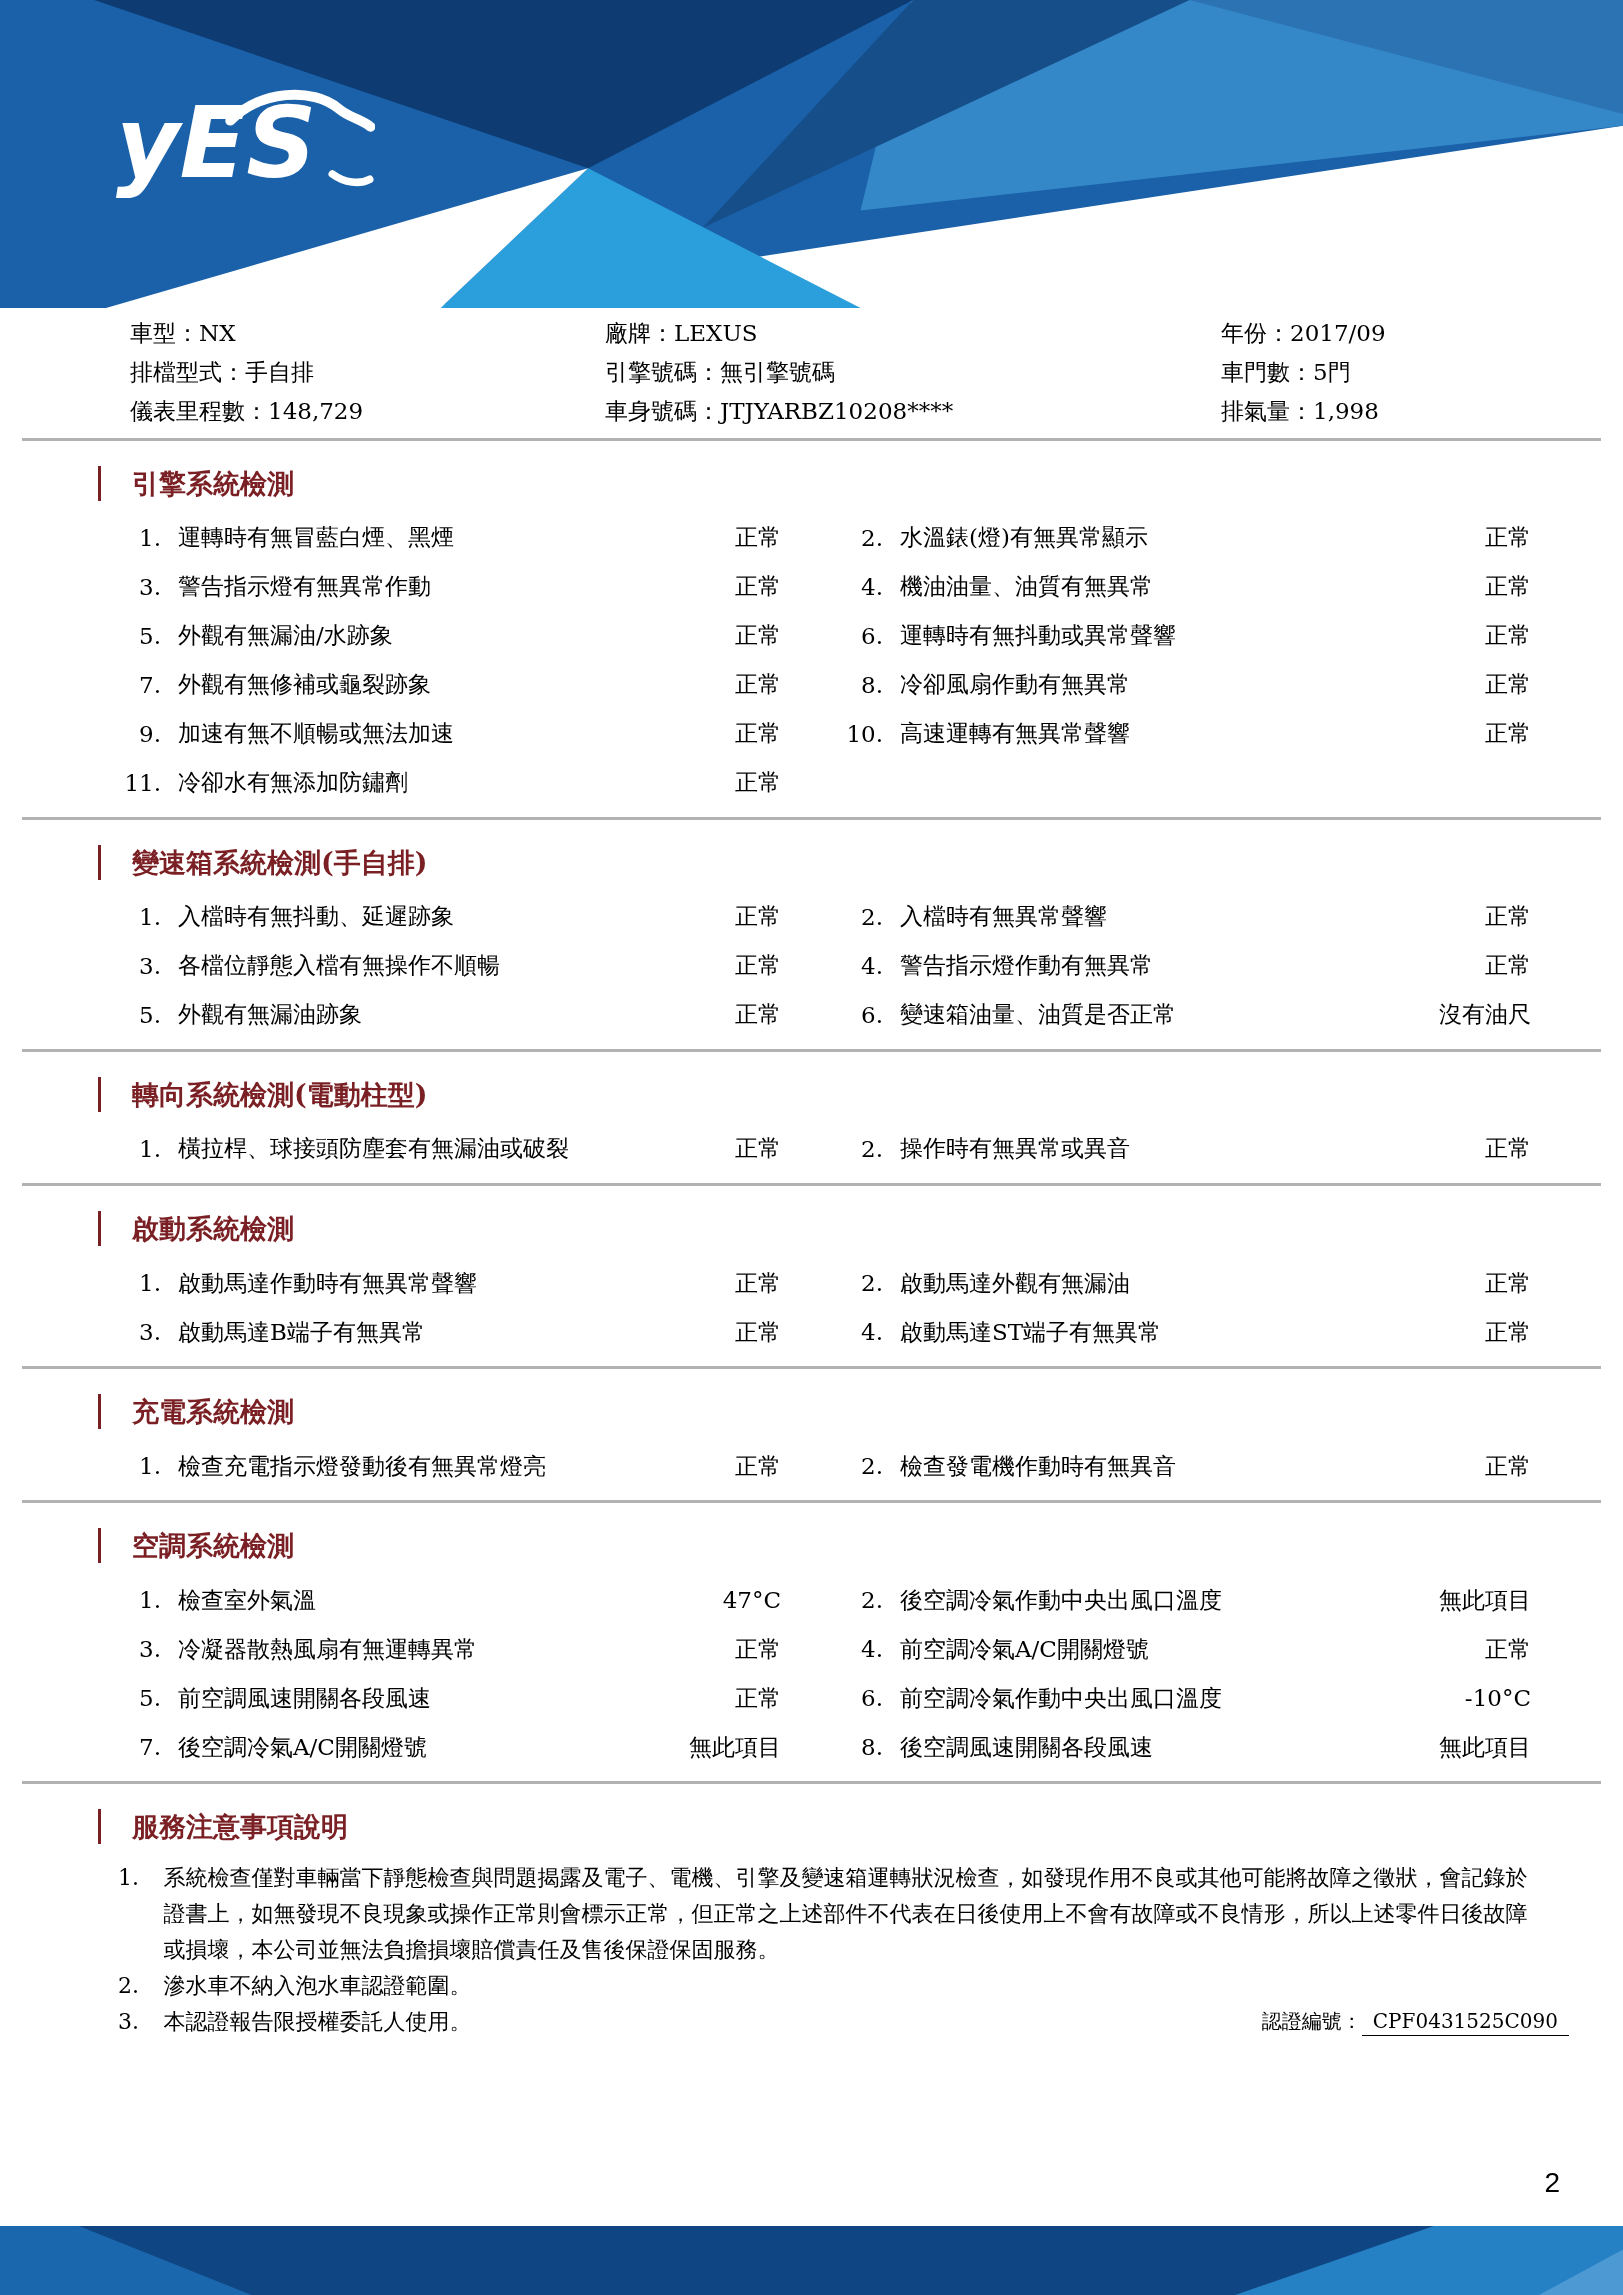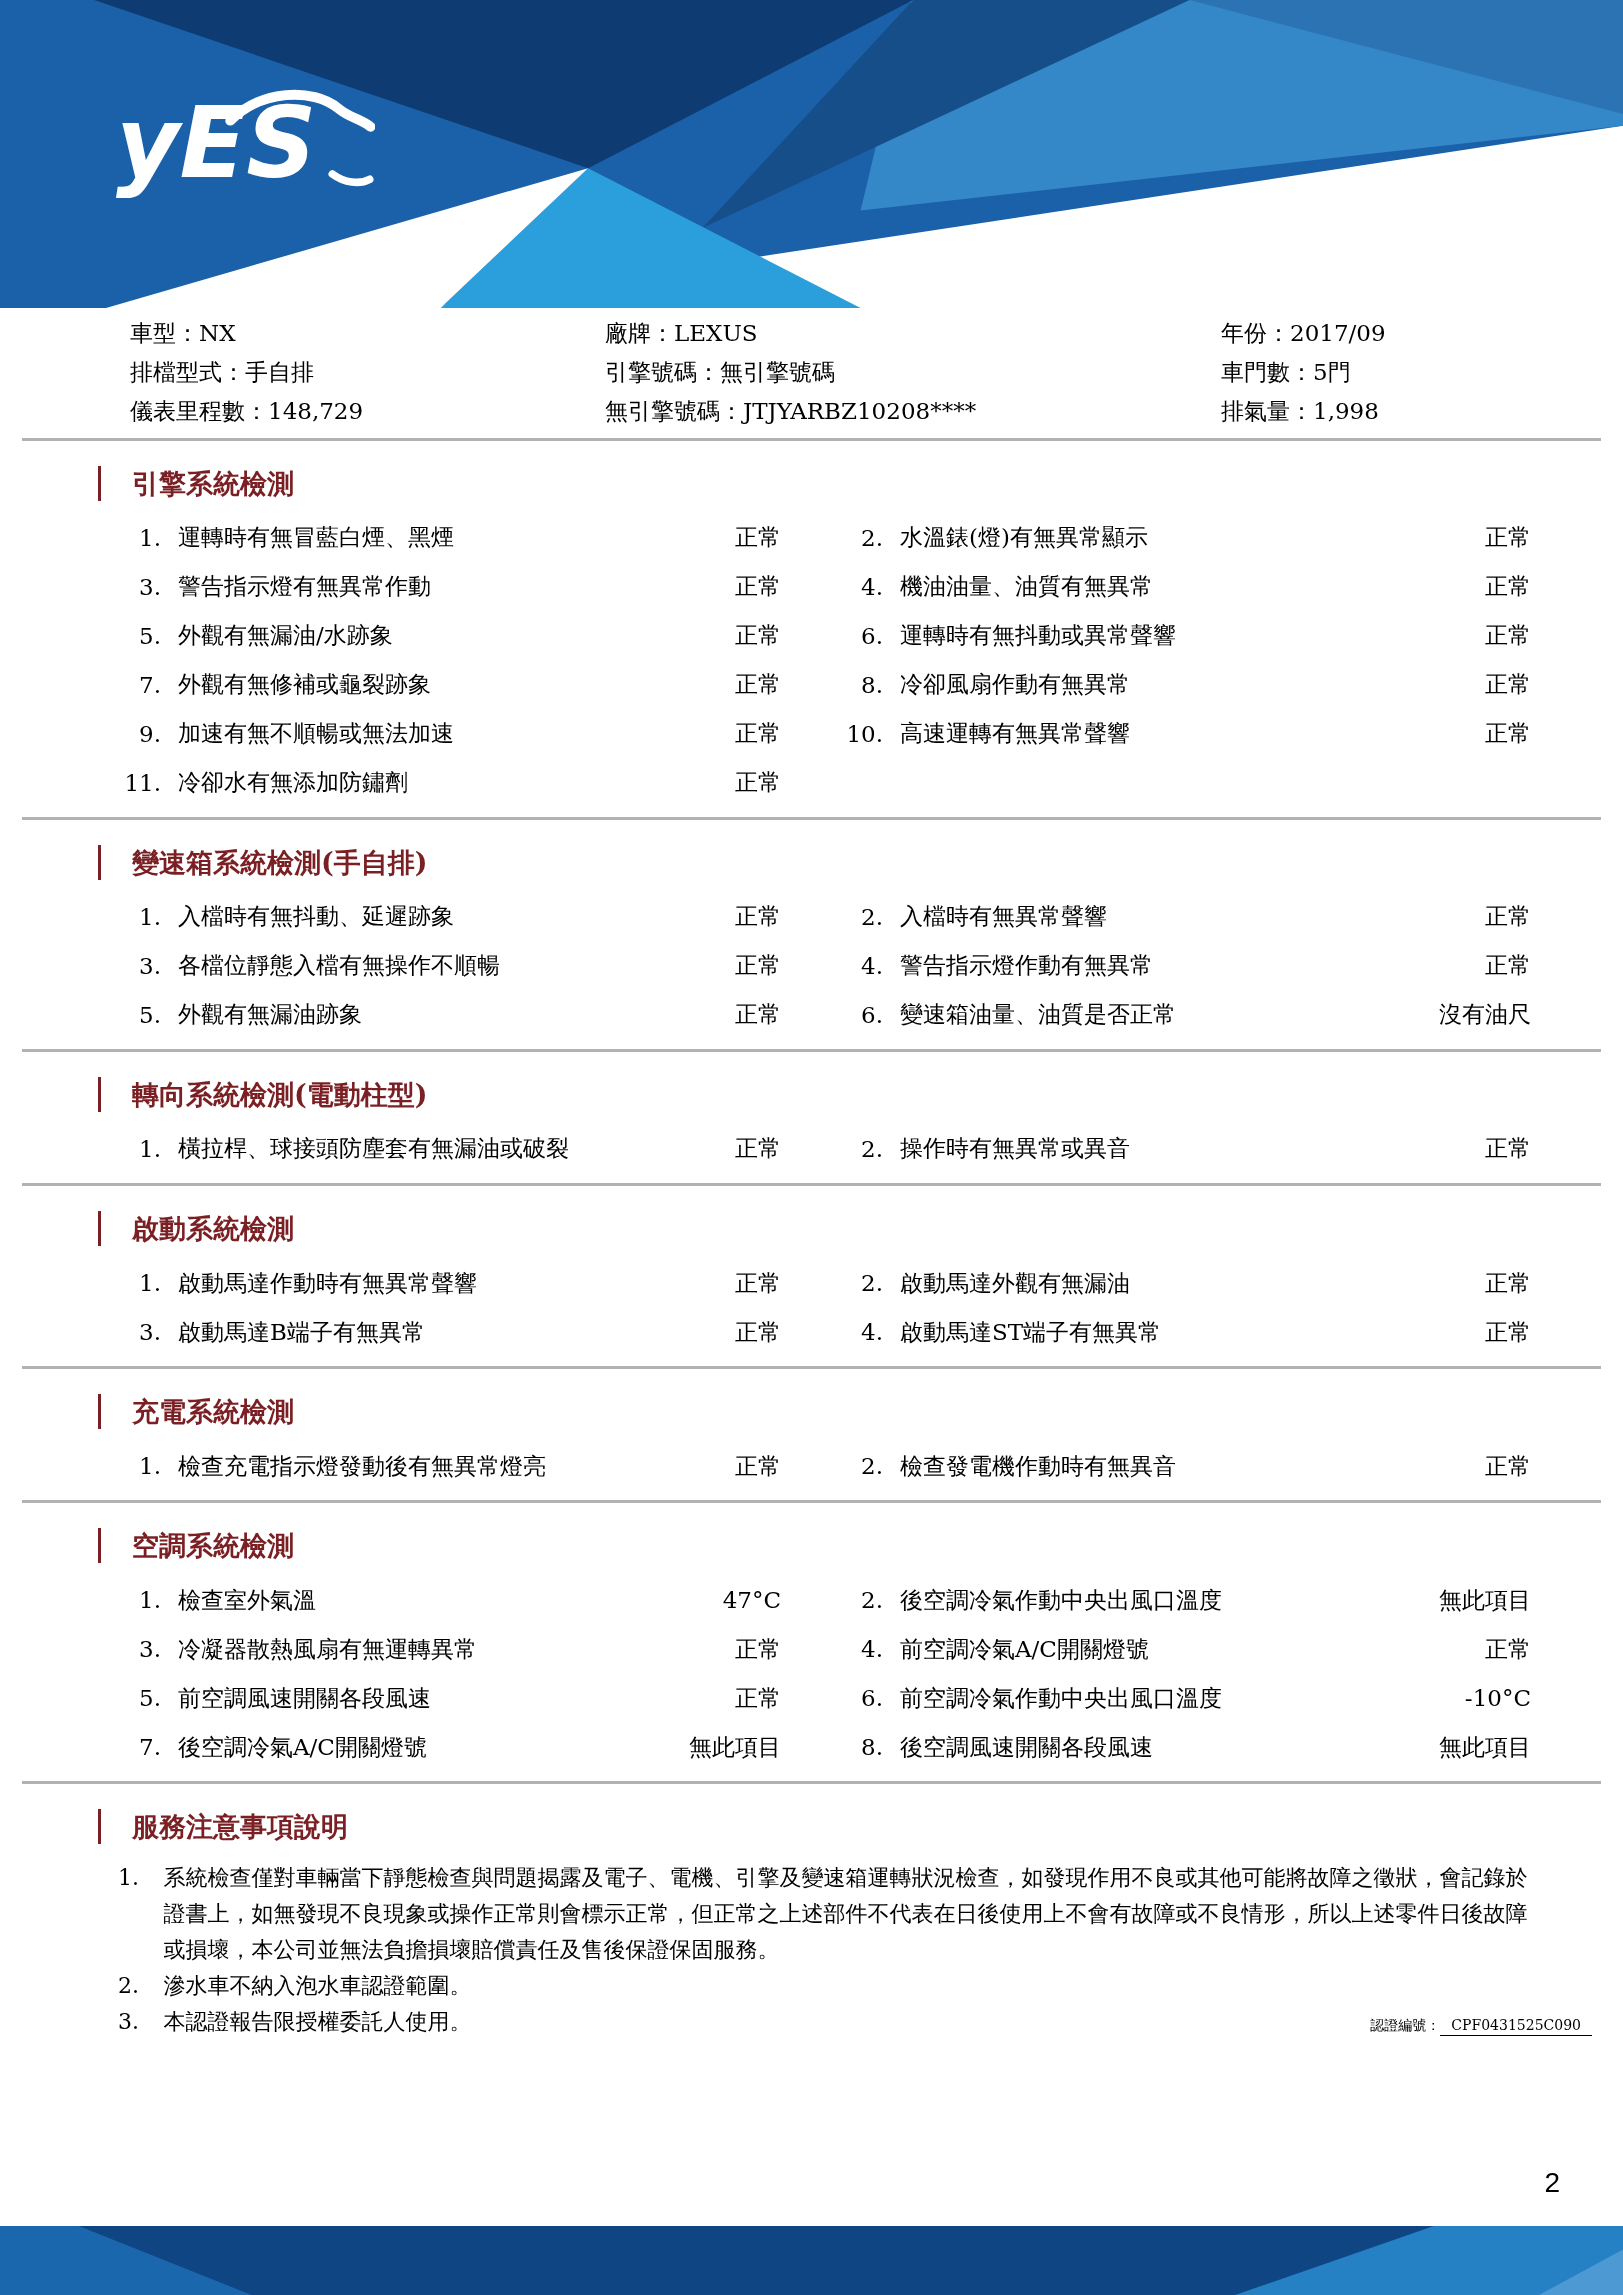--- a/index.html
+++ b/index.html
@@ -50,22 +50,22 @@
   .item .value { margin-left:auto; text-align:right; }
   .item.left .value { padding-right:30px; }
 
   
   .notes { position:relative; }
   .notes-list { margin:15.7px 47px 0 118px; }
   .note { display:flex; font-size:22px; line-height:36px; }
   .note .num { flex:none; width:33px; }
   .note .text { margin-left:12.6px; width:1374px; }
   .cert {
-    position:absolute; right:31px; bottom:4.7px;
-    font-size:14px; white-space:nowrap;
+    position:absolute; right:54px; bottom:4.7px;
+    font-size:20px; white-space:nowrap;
   }
   .cert .cert-no { border-bottom:1.6px solid #000; padding:0 11px 1.6px 11px; }
 
   
   .page-number {
     position:absolute; top:2167px; right:63px;
     font-size:28px; font-family:"Liberation Sans","DejaVu Sans",sans-serif;
   }
   .footer { position:absolute; left:0; bottom:0; width:1623px; height:69px; }
   .footer svg { display:block; width:1623px; height:69px; }
@@ -97,21 +97,21 @@
   </div>
 
   <div class="vehicle-info" id="vehicle-info">
       <div class="vi-cell"><span class="vi-label">車型：</span><span class="vi-value">NX</span></div>
       <div class="vi-cell"><span class="vi-label">廠牌：</span><span class="vi-value">LEXUS</span></div>
       <div class="vi-cell"><span class="vi-label">年份：</span><span class="vi-value">2017/09</span></div>
       <div class="vi-cell"><span class="vi-label">排檔型式：</span><span class="vi-value">手自排</span></div>
       <div class="vi-cell"><span class="vi-label">引擎號碼：</span><span class="vi-value">無引擎號碼</span></div>
       <div class="vi-cell"><span class="vi-label">車門數：</span><span class="vi-value">5門</span></div>
       <div class="vi-cell"><span class="vi-label">儀表里程數：</span><span class="vi-value">148,729</span></div>
-      <div class="vi-cell"><span class="vi-label">無引擎號碼：</span><span class="vi-value">JTJYARBZ10208****</span></div>
+      <div class="vi-cell"><span class="vi-label">車身號碼：</span><span class="vi-value">JTJYARBZ10208****</span></div>
       <div class="vi-cell"><span class="vi-label">排氣量：</span><span class="vi-value">1,998</span></div>
     </div>
 
   <div id="sections">
       <div class="divider"></div>
       <section class="section">
         <h2 class="section-title">引擎系統檢測</h2>
         <div class="items">
           <div class="item left">
             <span class="num">1.</span>

